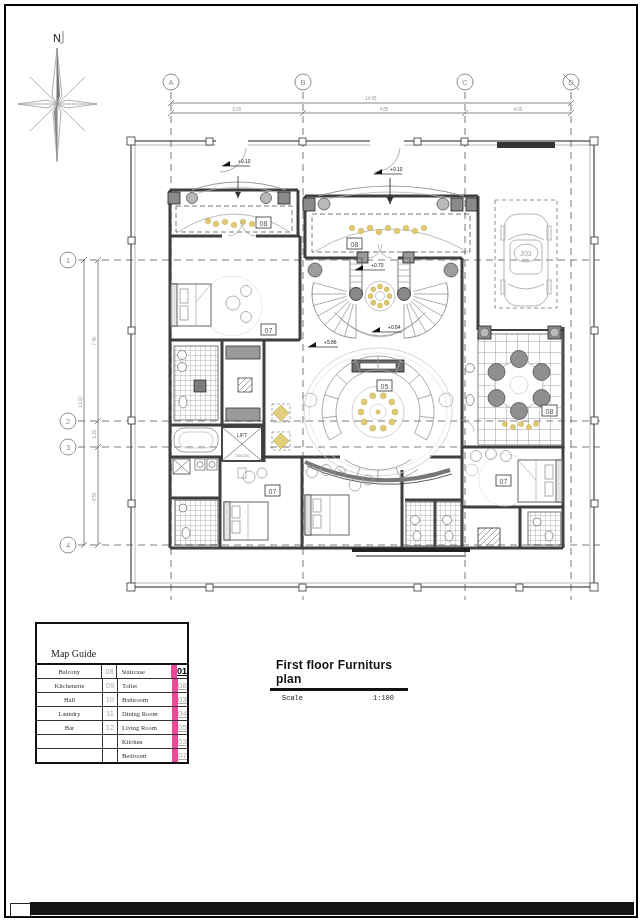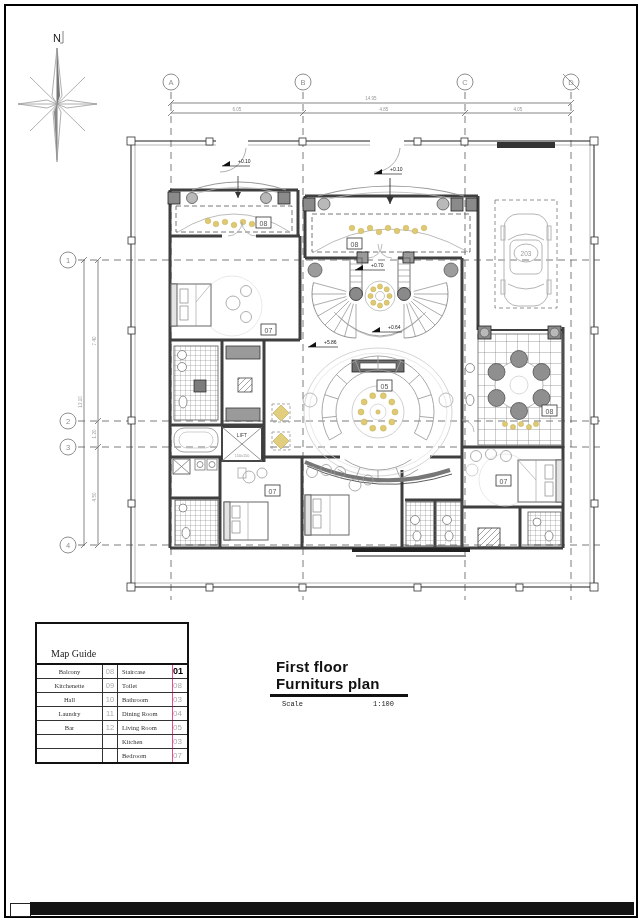--- a/index.html
+++ b/index.html
@@ -13,26 +13,26 @@
 
   
   .map-guide{position:absolute;left:35px;top:622px;width:150px;border:2px solid #111;background:#fff;}
   .mg-title{font-family:"Liberation Serif",serif;font-size:10px;color:#222;padding:4px 0 4px 14px;
             border-bottom:2px solid #111;margin-top:20px;}
   .mg-row{display:flex;height:13px;line-height:13px;border-bottom:1px solid #333;}
   .mg-row:last-child{border-bottom:none;}
   .mg-llabel{width:65px;text-align:center;font-family:"Liberation Serif",serif;font-size:6.5px;color:#333;}
   .mg-lnum{width:14px;text-align:center;font-size:7.5px;color:#aaa;border-left:1px solid #333;border-right:1px solid #333;}
   .mg-rlabel{width:50px;padding-left:4px;font-family:"Liberation Serif",serif;font-size:6.5px;color:#333;}
-  .mg-rnum{flex:1;text-align:left;font-size:8px;color:#aaa;border-left:1px solid #ec4899;}
+  .mg-rnum{flex:1;text-align:left;font-size:8px;color:#aaa;border-left:6px solid #ec4899;text-decoration:underline;}
   .mg-rnum.first{color:#000;font-weight:bold;font-size:9px;}
 
   
   .title-block{position:absolute;left:270px;top:658px;width:138px;}
-  .tb-title{font-size:15px;font-weight:bold;color:#111;padding-left:6px;letter-spacing:.2px;}
+  .tb-title{font-size:12px;font-weight:bold;color:#111;padding-left:6px;letter-spacing:.2px;}
   .tb-rule{height:3px;background:#111;margin-top:2px;}
   .tb-scale{display:flex;justify-content:space-between;padding:3px 14px 0 12px;
             font-family:Liberation Mono, monospace;font-size:7px;color:#222;}
 </style>
 </head>
 <body>
 
 <div class="page">
   <div class="page-border"></div>
 

